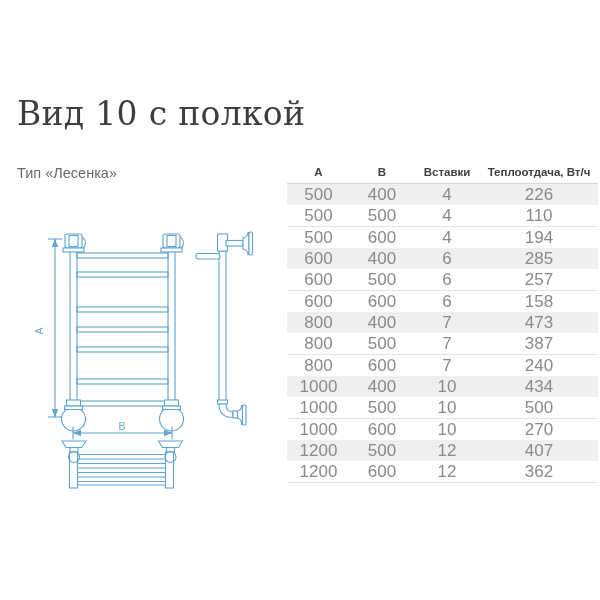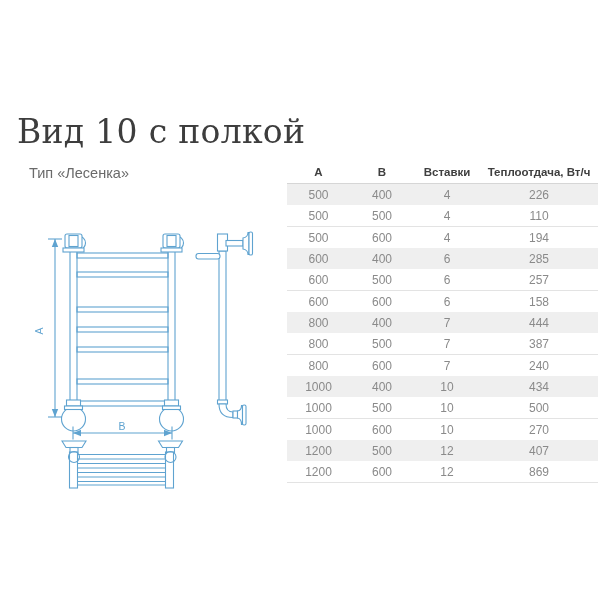--- a/index.html
+++ b/index.html
@@ -2,43 +2,43 @@
 <html><head>
 <meta charset="utf-8">
 <style>
   html,body{margin:0;padding:0;}
   body{
     width:600px;height:600px;position:relative;overflow:hidden;
     background:#ffffff;
     font-family:"Liberation Sans", sans-serif;
   }
   .page-title{
-    position:absolute;left:17px;top:112px;
+    position:absolute;left:17px;top:94px;
     font-family:"DejaVu Serif","Liberation Serif",serif;
     font-size:33px;color:#3d3d3d;letter-spacing:.3px;white-space:nowrap;
   }
   .page-subtitle{
     position:absolute;left:17px;top:165px;
-    font-size:14.5px;color:#6a6a6a;white-space:nowrap;margin-left:12px;
+    font-size:14.5px;color:#6a6a6a;white-space:nowrap;
   }
   .drawing{position:absolute;left:13px;top:222px;width:255px;height:275px;}
   .drawing text{
     font-family:"Liberation Sans",sans-serif;font-size:10.5px;fill:#5fa3d0;
   }
   table.spec{
     position:absolute;left:287px;top:160px;width:311px;
     border-collapse:collapse;table-layout:fixed;
   }
   table.spec th{
     font-size:11.5px;font-weight:bold;color:#3f3f3f;
     height:23px;padding:0;text-align:center;vertical-align:middle;
     border-bottom:1px solid #d6d6d6;white-space:nowrap;
   }
   table.spec td{
-    font-size:12px;color:#8a8a8a;
+    font-size:17px;color:#8a8a8a;
     height:21px;padding:0;text-align:center;vertical-align:middle;
   }
   table.spec tr.stripe{background:#efefef;}
   table.spec tr.rule td{border-bottom:1px solid #e3e3e3;}
   table.spec col.c1{width:63px;}
   table.spec col.c2{width:64px;}
   table.spec col.c3{width:66px;}
   table.spec col.c4{width:118px;}
 </style>
 </head>
@@ -200,21 +200,21 @@
       <tr>
         <td>600</td>
         <td>600</td>
         <td>6</td>
         <td>158</td>
       </tr>
       <tr class="stripe">
         <td>800</td>
         <td>400</td>
         <td>7</td>
-        <td>444</td>
+        <td>473</td>
       </tr>
       <tr class="rule">
         <td>800</td>
         <td>500</td>
         <td>7</td>
         <td>387</td>
       </tr>
       <tr>
         <td>800</td>
         <td>600</td>
@@ -242,16 +242,16 @@
       <tr class="stripe">
         <td>1200</td>
         <td>500</td>
         <td>12</td>
         <td>407</td>
       </tr>
       <tr class="rule">
         <td>1200</td>
         <td>600</td>
         <td>12</td>
-        <td>869</td>
+        <td>362</td>
       </tr>
     </tbody>
 </table>
 
 </body></html>

